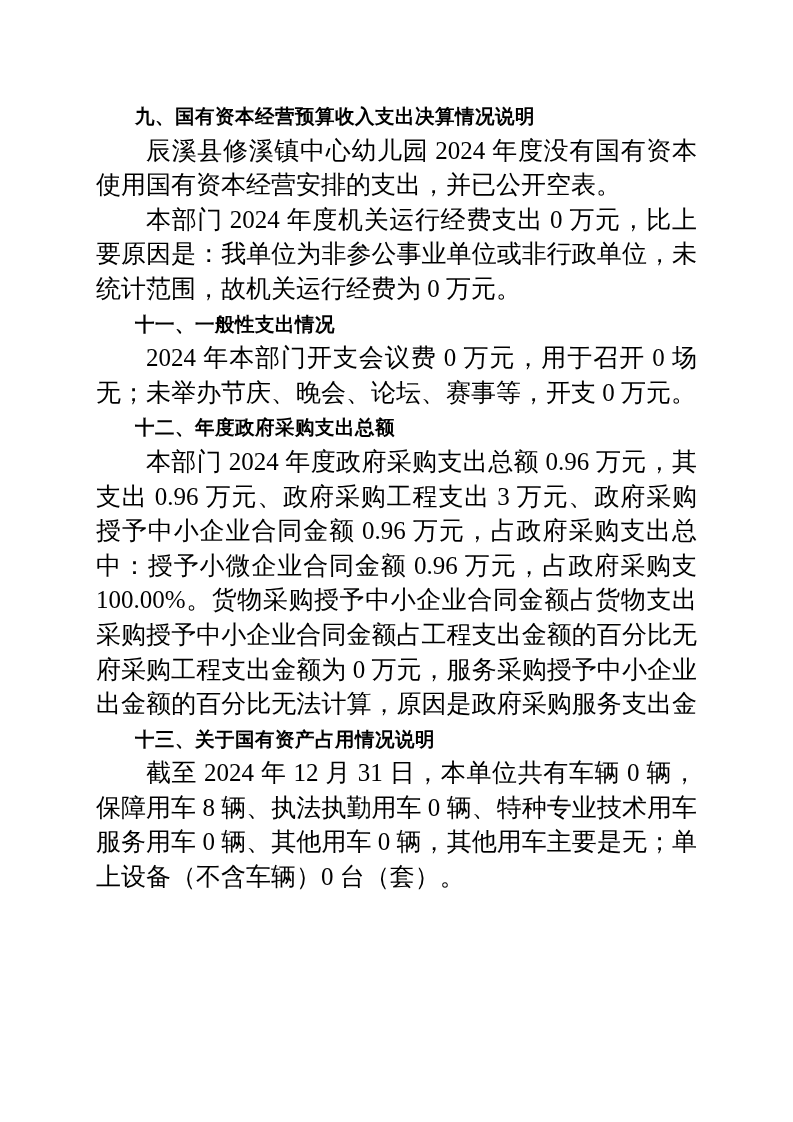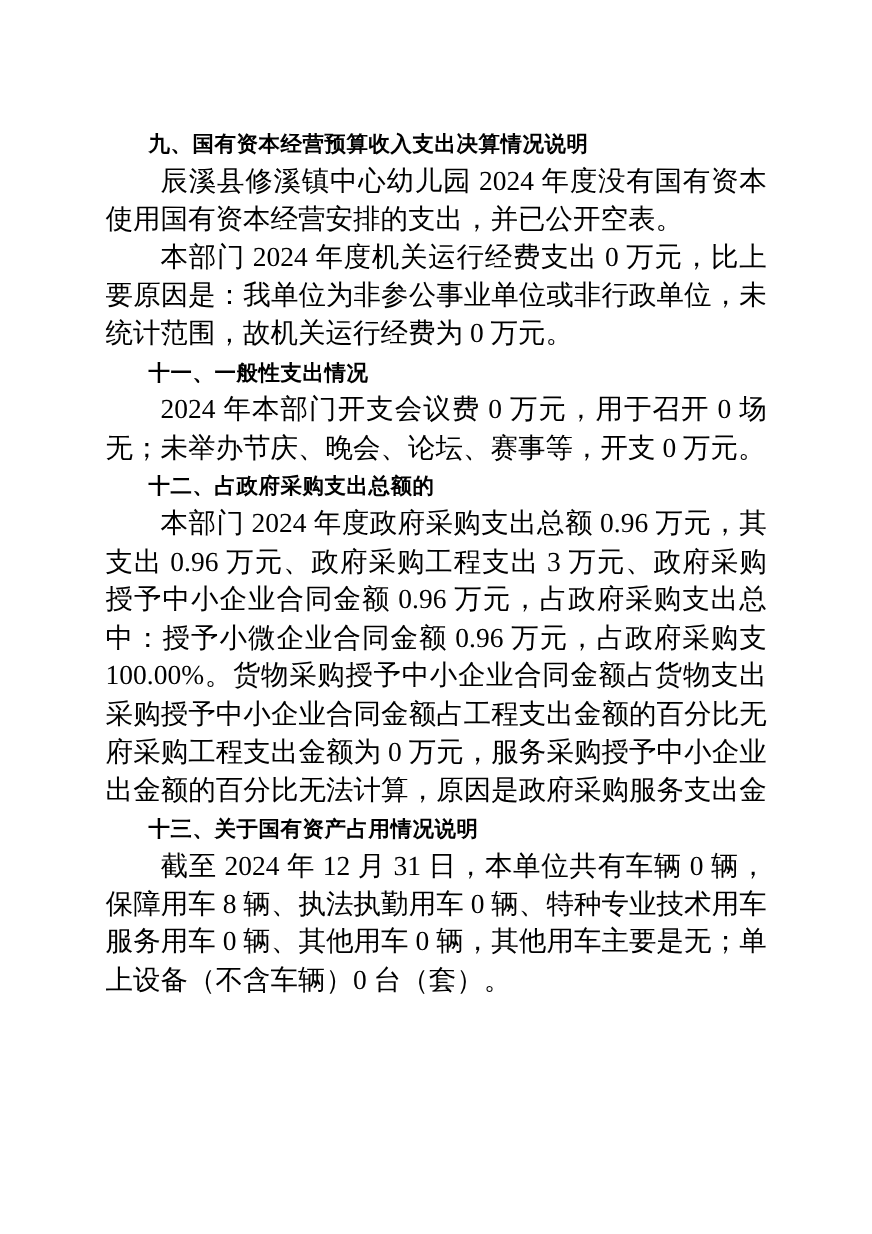--- a/index.html
+++ b/index.html
@@ -12,21 +12,21 @@
     width: 793px;
     height: 1122px;
     background: #ffffff;
     overflow: hidden;
     font-family: "Liberation Serif", "DejaVu Serif", serif;
     color: #000000;
   }
   .content {
     position: absolute;
     left: 96px;
-    top: 114px;
+    top: 99px;
     width: 601px;
   }
   .line {
     height: 34.6px;
     line-height: 34.6px;
     font-size: 25px;
     overflow: hidden;
     text-align: justify;
     text-align-last: justify;
     white-space: normal;
@@ -68,21 +68,21 @@
       <div class="line last">统计范围，故机关运行经费为 0 万元。</div>
     </section>
 
     <section>
       <div class="heading">十一、一般性支出情况</div>
       <div class="line indent justify">2024 年本部门开支会议费 0 万元，用于召开 0 场会议，人数 0 人，</div>
       <div class="line last">无；未举办节庆、晚会、论坛、赛事等，开支 0 万元。</div>
     </section>
 
     <section>
-      <div class="heading">十二、占政府采购支出总额的</div>
+      <div class="heading">十二、年度政府采购支出总额</div>
       <div class="line indent justify">本部门 2024 年度政府采购支出总额 0.96 万元，其中：政府采购货物</div>
       <div class="line justify">支出 0.96 万元、政府采购工程支出 3 万元、政府采购服务支出 0 万元。</div>
       <div class="line justify">授予中小企业合同金额 0.96 万元，占政府采购支出总额的 100.00%，其</div>
       <div class="line justify">中：授予小微企业合同金额 0.96 万元，占政府采购支出总额的</div>
       <div class="line justify">100.00%。货物采购授予中小企业合同金额占货物支出金额的 100%，工程</div>
       <div class="line justify">采购授予中小企业合同金额占工程支出金额的百分比无法计算，统计范围</div>
       <div class="line justify">府采购工程支出金额为 0 万元，服务采购授予中小企业合同金额占服务支</div>
       <div class="line last">出金额的百分比无法计算，原因是政府采购服务支出金额为 0 万元。</div>
     </section>
 

